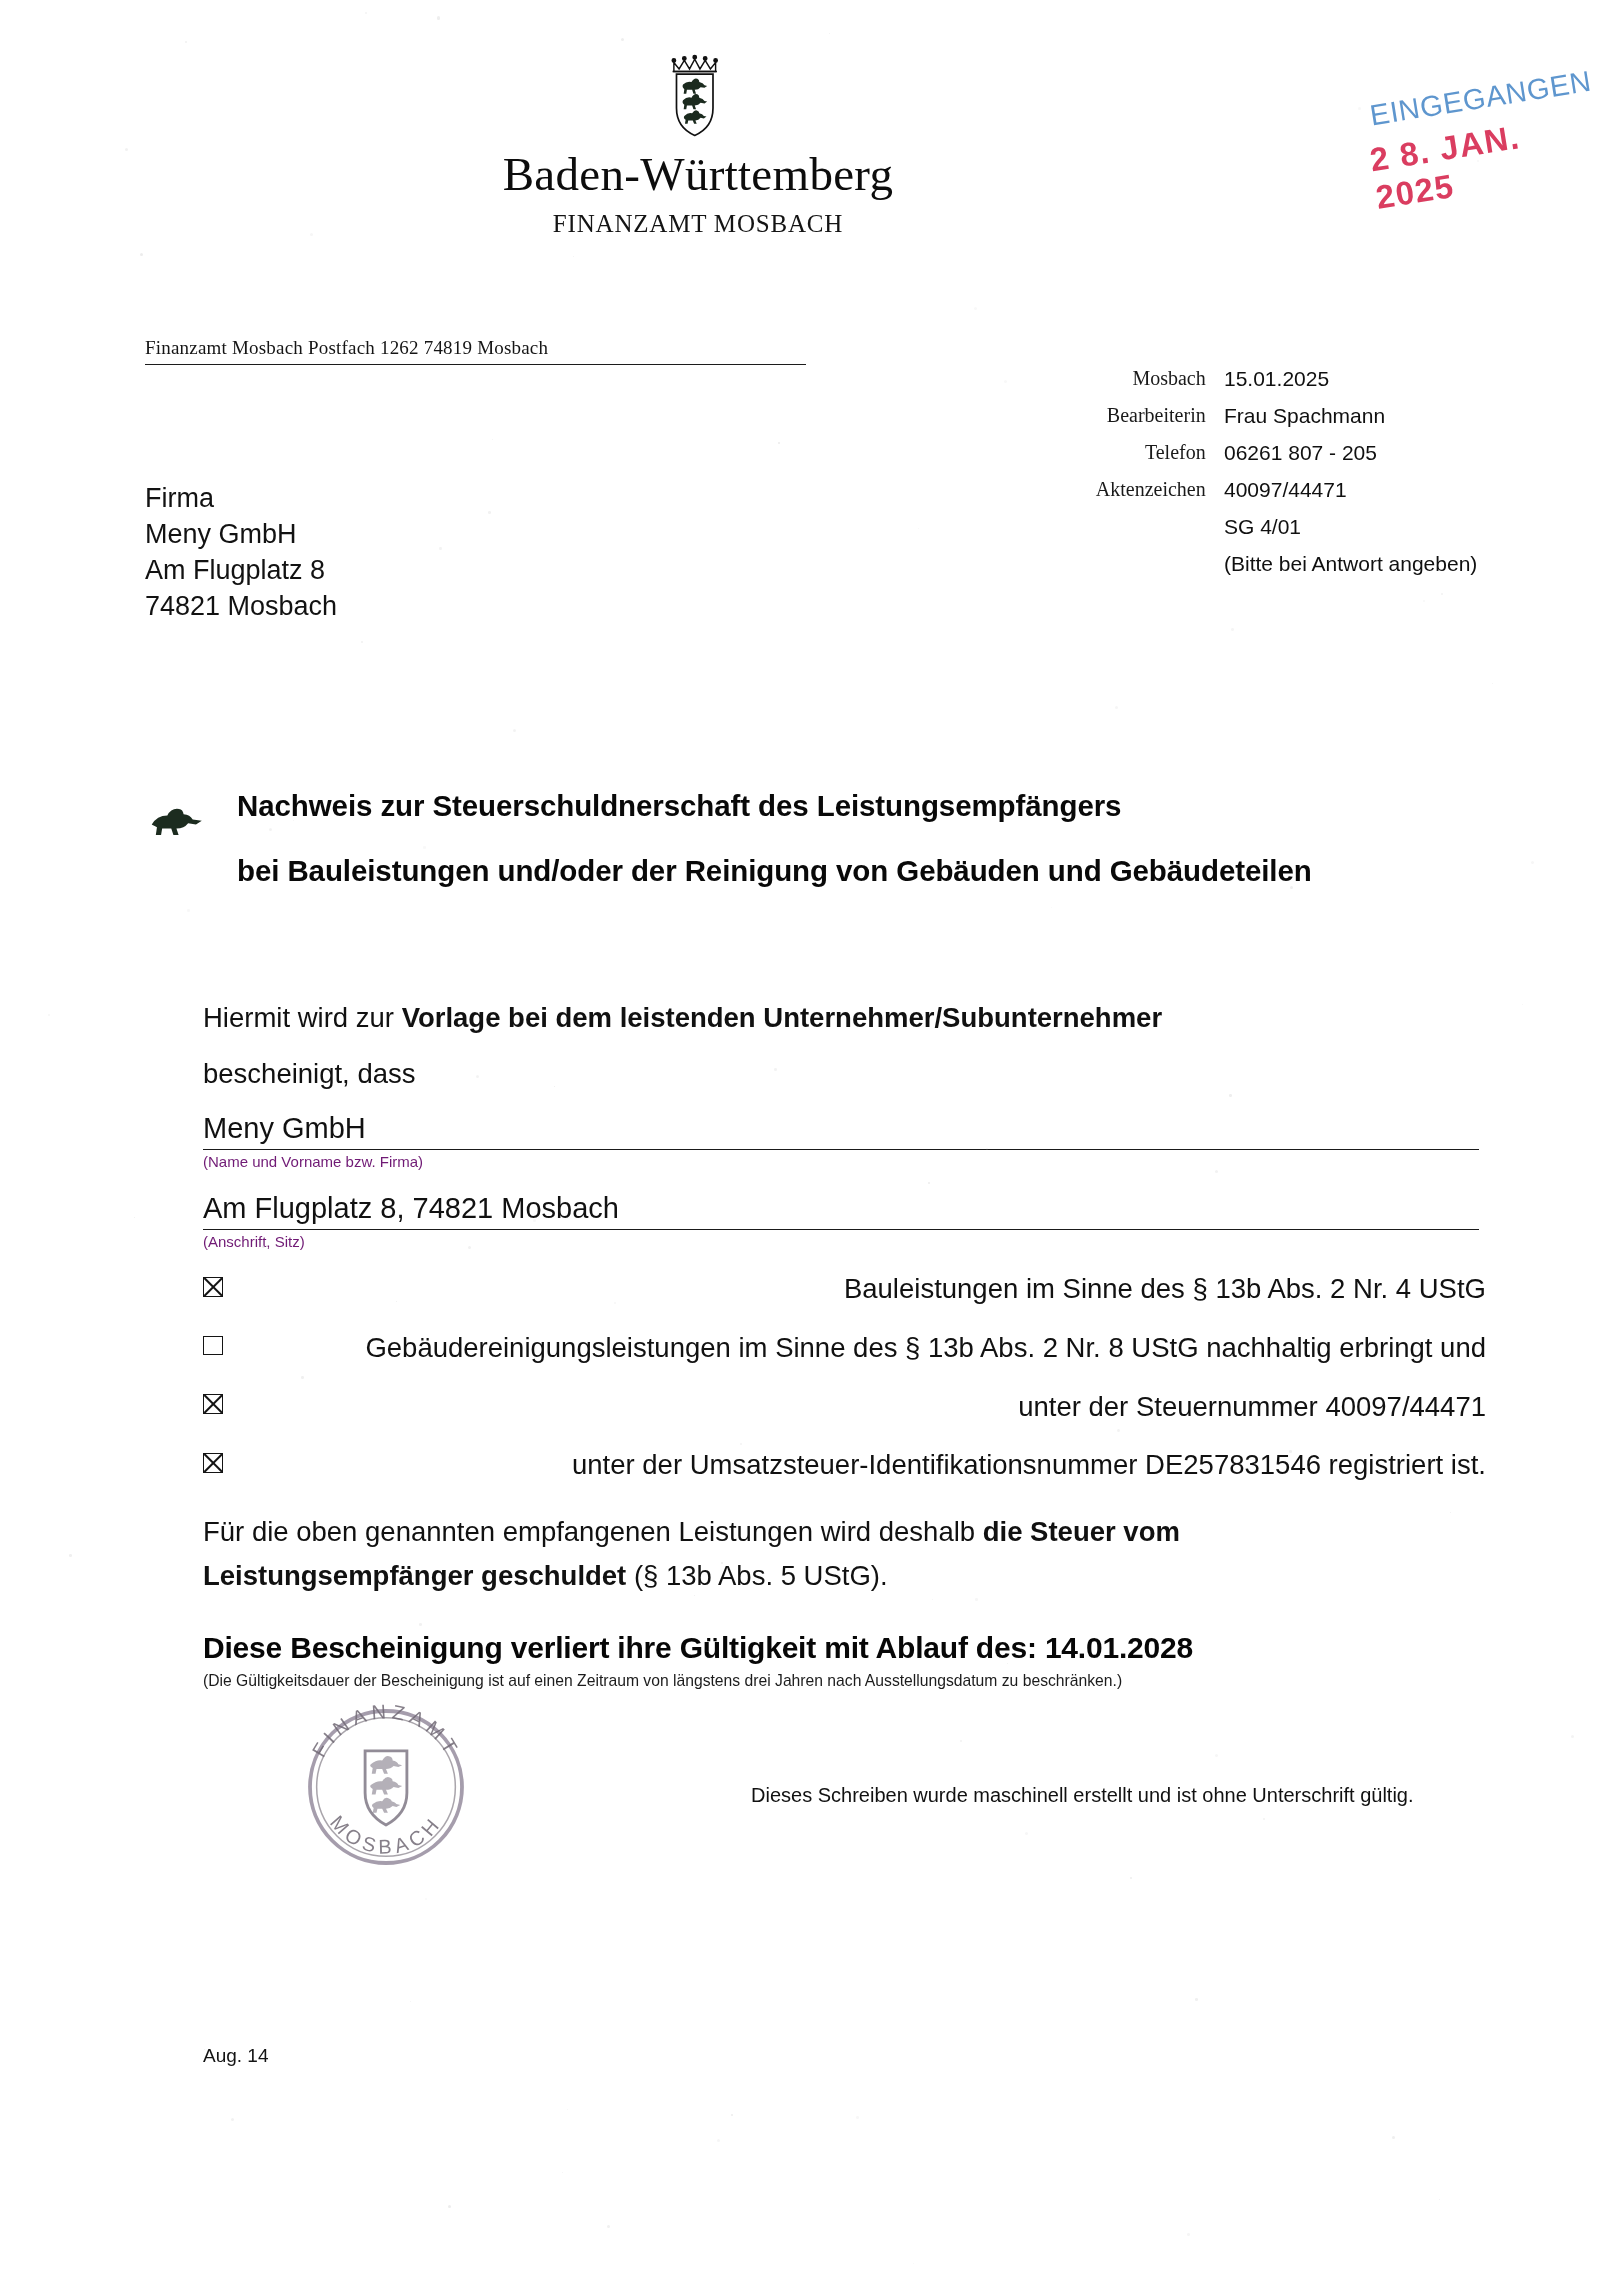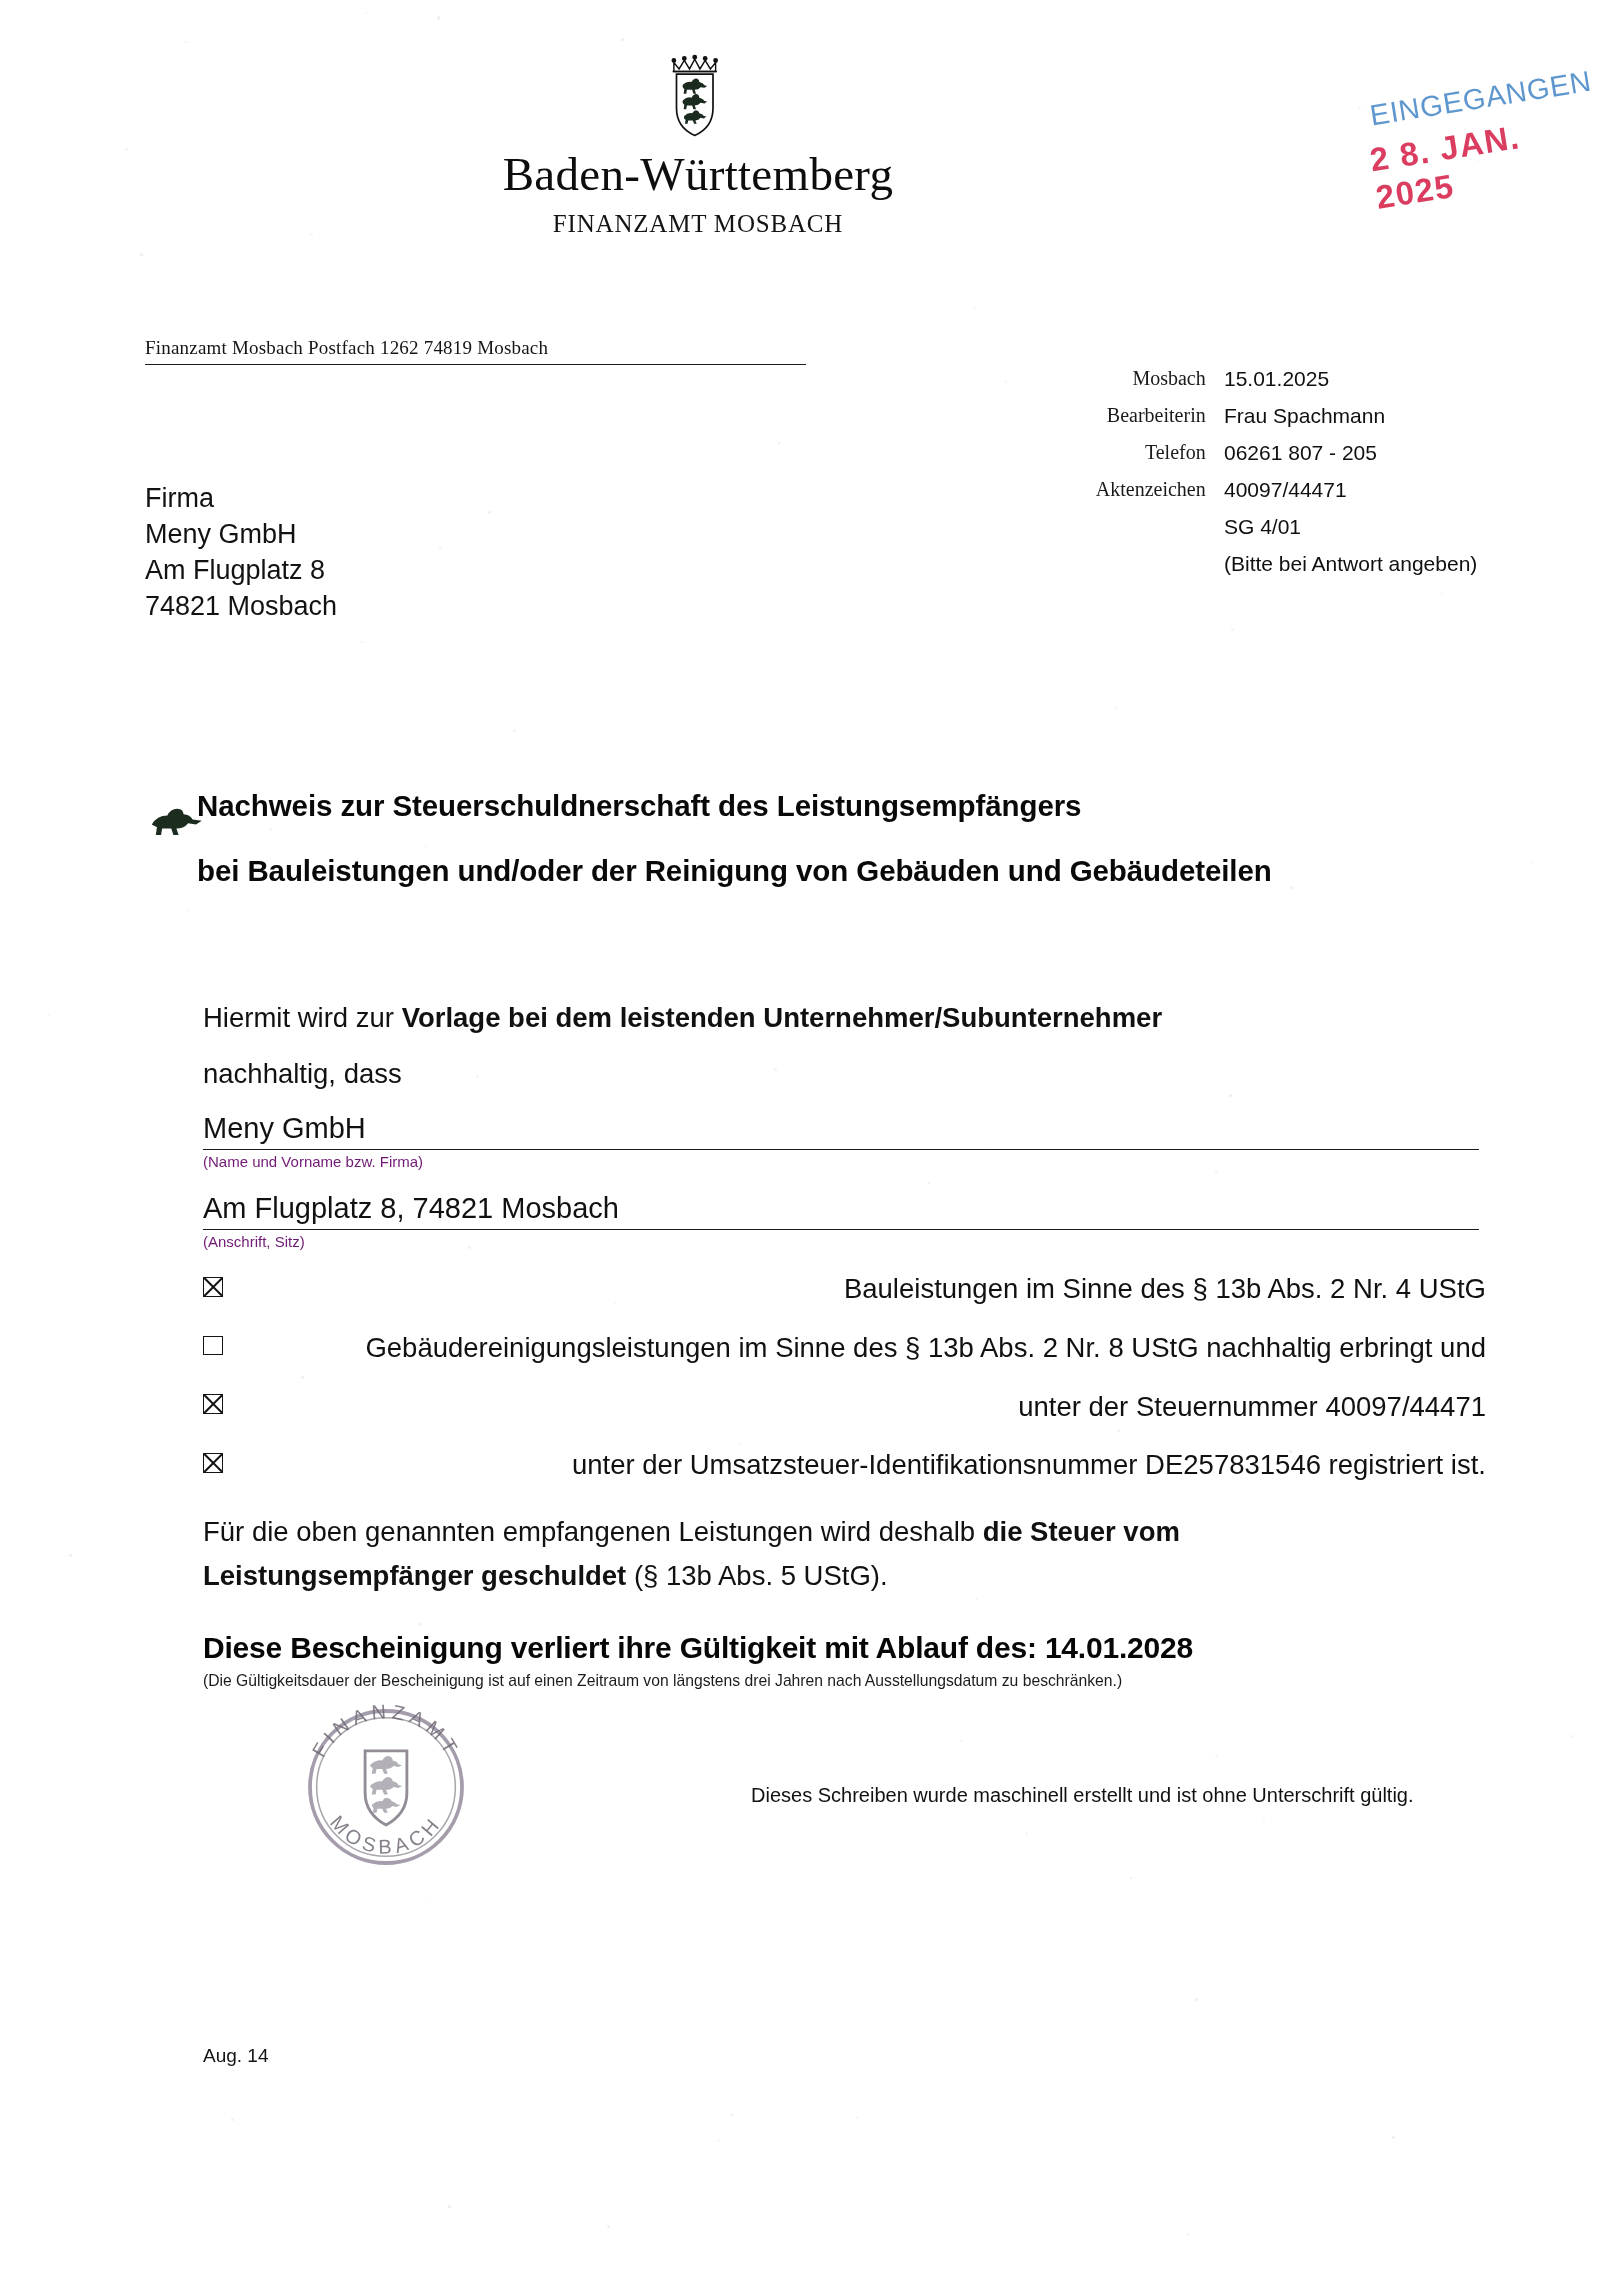--- a/index.html
+++ b/index.html
@@ -121,21 +121,21 @@
   }
 
   
   .title-block { position: absolute; top: 789px; left: 145px; width: 1335px; }
   .lion-icon { position: absolute; left: 0; top: 6.5px; width: 72px; height: 39px; }
   .title-line {
     font-size: 29.5px;
     font-weight: bold;
     letter-spacing: -0.1px;
     color: #090909;
-    margin-left: 52px;
+    margin-left: 92px;
   }
   .title-line.second { margin-top: 31px; }
 
   
   .body-block { position: absolute; top: 949px; left: 203px; width: 1283px; }
 
   .lead {
     font-size: 27.5px;
     line-height: 1.55;
     color: #111;
@@ -290,21 +290,21 @@
   </svg>
   <div class="title-line">Nachweis zur Steuerschuldnerschaft des Leistungsempfängers</div>
   <div class="title-line second">bei Bauleistungen und/oder der Reinigung von Gebäuden und Gebäudeteilen</div>
 </div>
 
 <div class="body-block">
 
   <div class="lead">
     <span>Hiermit wird zur </span><b>Vorlage bei dem leistenden Unternehmer/Subunternehmer</b>
   </div>
-  <div class="lead-2">nachhaltig, dass</div>
+  <div class="lead-2">bescheinigt, dass</div>
 
   <div class="field">
     <div class="field-value">Meny GmbH</div>
     <div class="field-caption">(Name und Vorname bzw. Firma)</div>
   </div>
 
   <div class="field">
     <div class="field-value">Am Flugplatz 8, 74821 Mosbach</div>
     <div class="field-caption">(Anschrift, Sitz)</div>
   </div>

